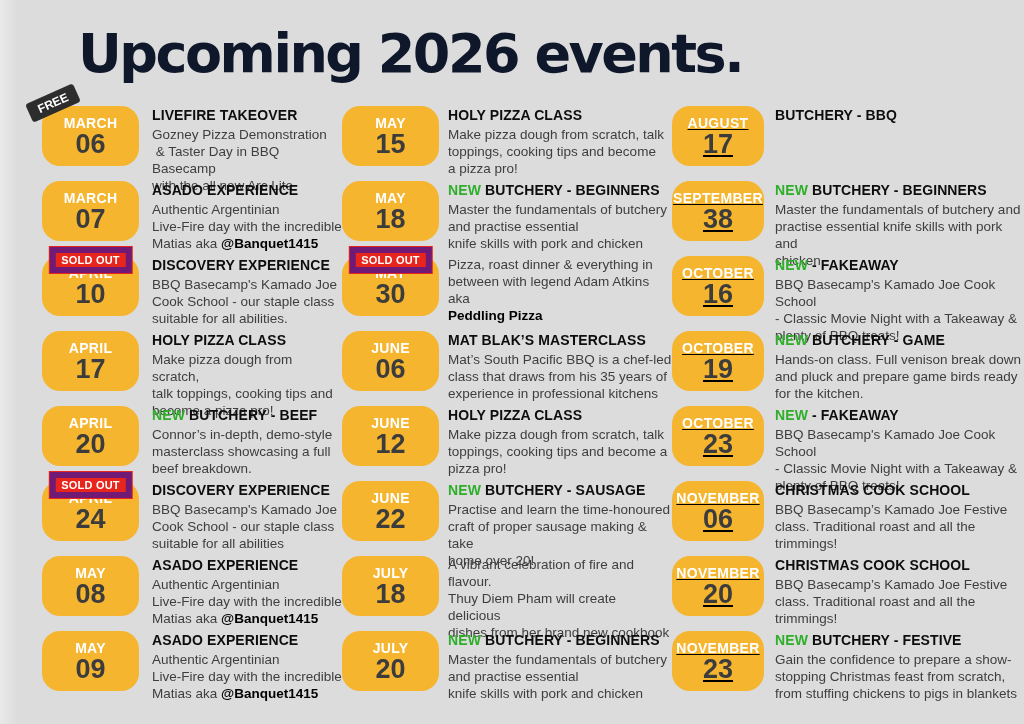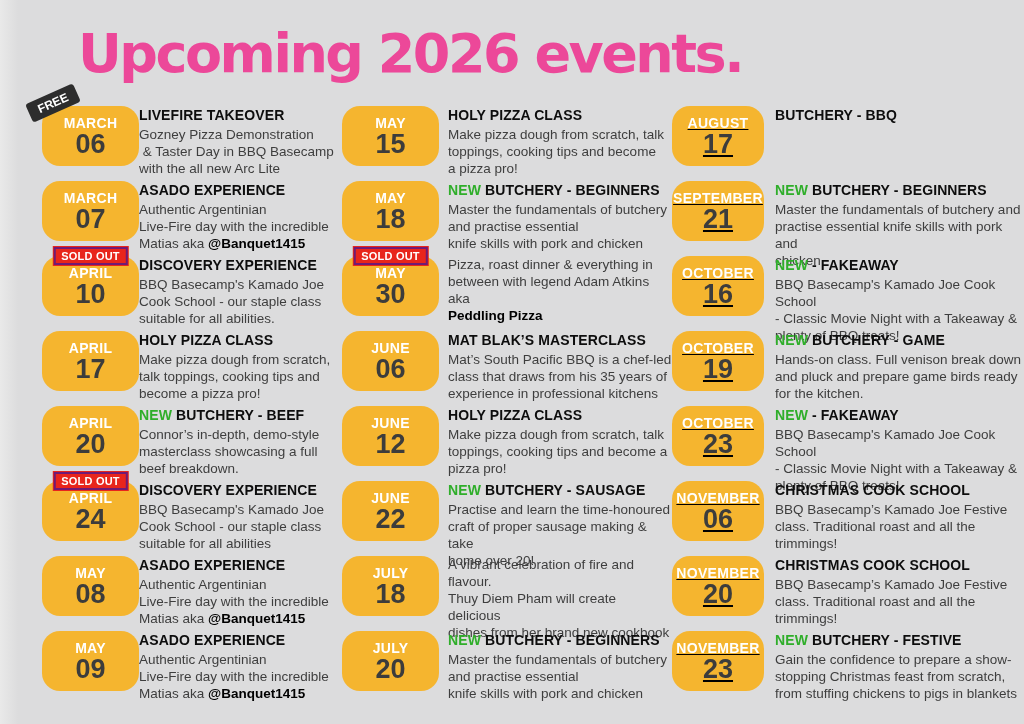--- a/index.html
+++ b/index.html
@@ -5,21 +5,21 @@
   html,body{margin:0;padding:0;}
   body{
     width:1024px;height:724px;
     background:linear-gradient(90deg,#e9e9e9 0px,#dcdcdd 18px);
     font-family:"Liberation Sans",sans-serif;
     position:relative;overflow:hidden;
   }
   .title{
     position:absolute;left:78px;top:22px;margin:0;
     font-family:"DejaVu Sans","Liberation Sans",sans-serif;
-    font-size:54px;font-weight:bold;color:#ec4899;letter-spacing:-2.5px;
+    font-size:54px;font-weight:bold;color:#0f172a;letter-spacing:-2.5px;
   }
   .col{position:absolute;top:106px;display:flex;flex-direction:column;gap:15px;}
   .col-0{left:42px;width:300px;}
   .col-1{left:342px;width:330px;}
   .col-2{left:672px;width:352px;}
   .event{display:flex;height:60px;align-items:flex-start;}
   .badge{
     position:relative;flex:none;width:97px;height:60px;
     background:#f5b52f;border-radius:18px;
     display:flex;flex-direction:column;align-items:center;justify-content:center;
@@ -28,24 +28,24 @@
   .month{font-size:14px;font-weight:bold;color:#ffffff;letter-spacing:.3px;line-height:16px;}
   .day{font-size:27px;font-weight:bold;color:#3c3c3c;line-height:27px;}
   .tag{position:absolute;font-weight:bold;z-index:2;}
   .tag.free{
     top:-13px;left:-15px;background:#2d2d2d;color:#fff;
     font-size:12px;padding:3px 10px;border-radius:3px;transform:rotate(-24deg);
   }
   .tag.sold_out{
     top:-9px;left:50%;transform:translateX(-50%);
     background:#e8251c;color:#fff;font-size:11px;padding:1px 6px;
-    border:2px solid #701a75;box-shadow:0 0 0 1px #e8251c;
+    border:6px solid #701a75;box-shadow:0 0 0 1px #e8251c;
     white-space:nowrap;letter-spacing:.2px;
   }
-  .info{min-width:0;}
+  .info{margin-left:13px;min-width:0;}
   .col-1 .info{margin-left:9px;}
   .col-2 .info{margin-left:11px;}
   .etitle{
     font-size:14px;font-weight:bold;color:#0d0d0d;
     line-height:18px;letter-spacing:.1px;margin-bottom:2px;white-space:nowrap;
   }
   .new{color:#2fae2a;margin-right:4px;}
   .desc{font-size:13.5px;color:#3e3e3e;line-height:17px;white-space:pre-line;}
   .desc b{color:#000000;}
 </style>
@@ -317,21 +317,21 @@
       <div class="etitle">
         <span>BUTCHERY - BBQ</span>
       </div>
     </div>
   </div>
 
   <div class="event">
     <div class="badge">
 
       <span class="month">SEPTEMBER</span>
-      <span class="day">21</span>
+      <span class="day">38</span>
     </div>
     <div class="info">
       <div class="etitle">
         <span class="new">NEW</span><span>BUTCHERY - BEGINNERS</span>
       </div>
       <div class="desc"><span>Master the fundamentals of butchery and
 practise essential knife skills with pork and
 chicken</span></div>
     </div>
   </div>

